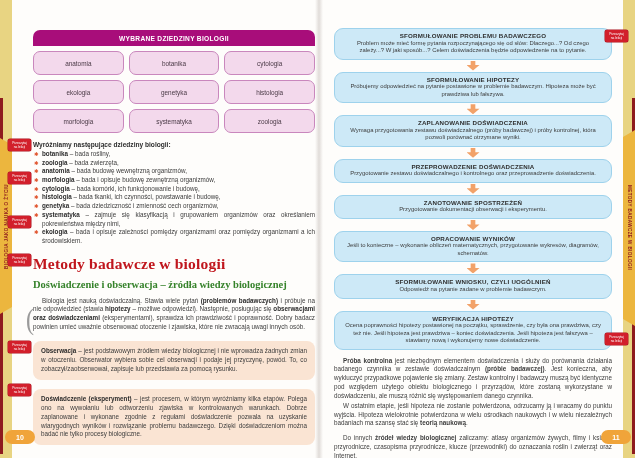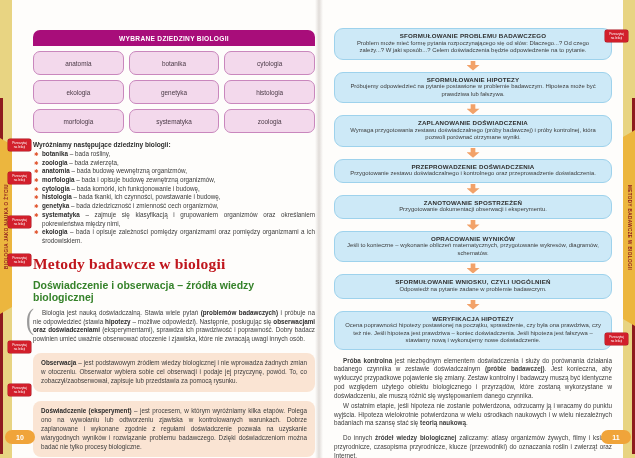--- a/index.html
+++ b/index.html
@@ -42,21 +42,21 @@
   .cell { background:#f3d9ec; border:1px solid #c987bd; border-radius:7px; height:24px; display:flex; align-items:center; justify-content:center; font-size:6.4px; color:#4a3a46; }
 
   .intro { font-weight:bold; font-size:6.6px; color:#2e2e2e; margin-top:8px; }
   .field-list { margin-top:2px; }
   .field-item { font-size:6.3px; color:#3c3c3c; line-height:1.38; padding-left:9px; position:relative; text-align:justify; }
   .bullet { position:absolute; left:1px; top:1px; color:#e0512a; font-size:5.5px; }
   .field-item b { color:#2c2c2c; }
   .group-brace { position:absolute; left:-7px; top:156px; color:#9a9a9a; font-size:24px; font-family:"Liberation Serif",serif; font-weight:200; transform:scaleY(1.25); }
 
   h1 { font-family:"Liberation Serif", serif; color:#c0161d; font-size:15.5px; margin-top:9px; letter-spacing:.2px; }
-  h2 { font-family:Liberation Sans, sans-serif; color:#35822a; font-size:10.5px; line-height:1.15; margin-top:6px; }
+  h2 { font-family:Liberation Serif, serif; color:#35822a; font-size:10.5px; line-height:1.15; margin-top:6px; }
 
   .para { font-size:6.3px; color:#3c3c3c; line-height:1.4; text-align:justify; margin-top:6px; text-indent:9px; }
   .para b, .peach-box b { color:#2b2b2b; }
 
   .peach-box { background:#fae4d3; border-radius:8px; padding:6px 8px; font-size:6.3px; line-height:1.42; color:#3c3c3c; text-align:justify; margin-top:9px; }
 
   
   .badge { position:absolute; width:23px; height:12px; background:#d21f2b; border-radius:2px; color:#fff; display:flex; flex-direction:column; align-items:center; justify-content:center; line-height:1.25; box-shadow:0 0 0 .5px #a81520; }
   .badge span { font-size:3.2px; display:block; }
   .badge::after { content:""; position:absolute; right:-3px; top:3px; border:3px solid transparent; border-left-color:#d21f2b; }

